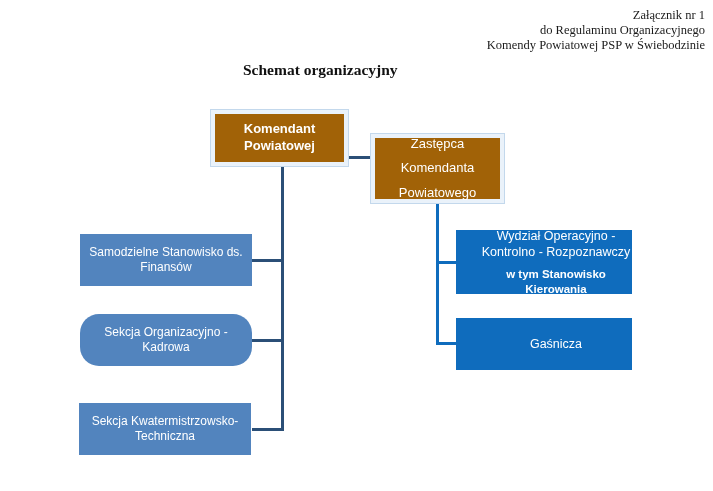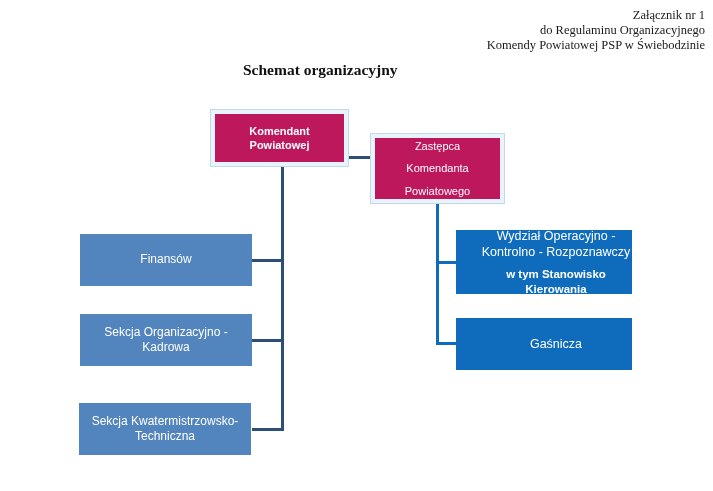--- a/index.html
+++ b/index.html
@@ -52,24 +52,24 @@
     flex-direction: column;
     align-items: center;
     justify-content: center;
     text-align: center;
     color: #ffffff;
     line-height: 1.28;
   }
 
   
   .node.lead {
-    background: #be185d;
+    background: #a16207;
     border: 4px solid #eaf2fa;
     box-shadow: 0 0 0 1px #c3d8ec;
-    font-size: 11px;
+    font-size: 13px;
   }
   .node.lead.bold { font-weight: bold; }
 
   
   .node.left-unit {
     background: #5284be;
     font-size: 12px;
   }
 
   
@@ -123,24 +123,25 @@
     <span>Powiatowej</span>
   </div>
 
   <div class="node lead" style="left:371px; top:134px; width:133px; height:69px;gap:8px;">
     <span>Zastępca</span>
     <span>Komendanta</span>
     <span>Powiatowego</span>
   </div>
 
   <div class="node left-unit" style="left:80px; top:234px; width:172px; height:52px;">
+    <span>Samodzielne Stanowisko ds.</span>
     <span>Finansów</span>
   </div>
 
-  <div class="node left-unit" style="left:80px; top:314px; width:172px; height:52px;">
+  <div class="node left-unit" style="left:80px; top:314px; width:172px; height:52px;border-radius:19px;">
     <span>Sekcja Organizacyjno -</span>
     <span>Kadrowa</span>
   </div>
 
   <div class="node left-unit" style="left:79px; top:403px; width:172px; height:52px;text-align:right;">
     <span>Sekcja Kwatermistrzowsko-</span>
     <span>Techniczna</span>
   </div>
 
   <div class="node right-unit" style="left:456px; top:230px; width:176px; height:64px;">

